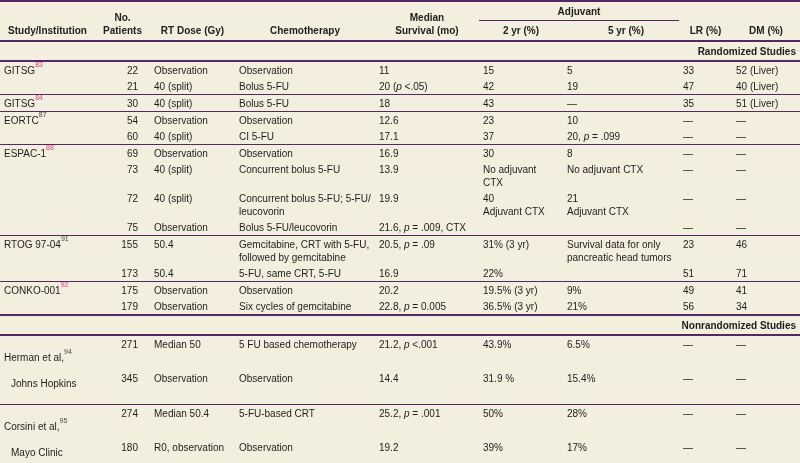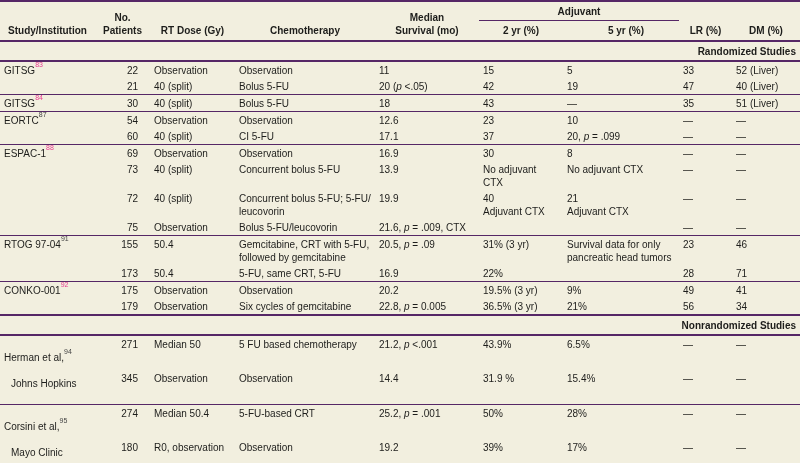--- a/index.html
+++ b/index.html
@@ -197,21 +197,21 @@
       <td>23</td>
       <td>46</td>
     </tr>
     <tr>
       <td class="c2">173</td>
       <td>50.4</td>
       <td>5-FU, same CRT, 5-FU</td>
       <td>16.9</td>
       <td>22%</td>
       <td></td>
-      <td>28</td>
+      <td>51</td>
       <td>71</td>
     </tr>
   </tbody>
 
   <tbody class="group">
     <tr>
       <td class="c1" rowspan="2"><span>CONKO-001</span><sup class="ref pink">92</sup></td>
       <td class="c2">175</td>
       <td>Observation</td>
       <td>Observation</td>

